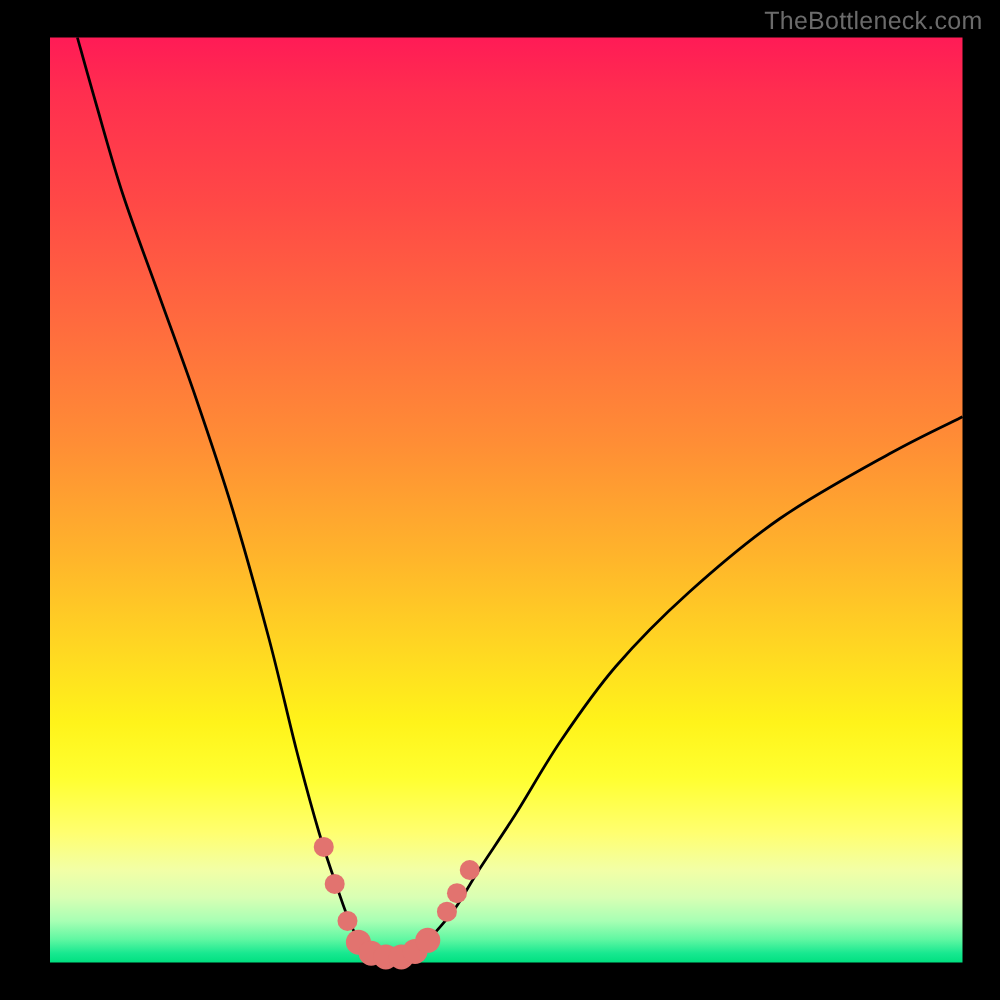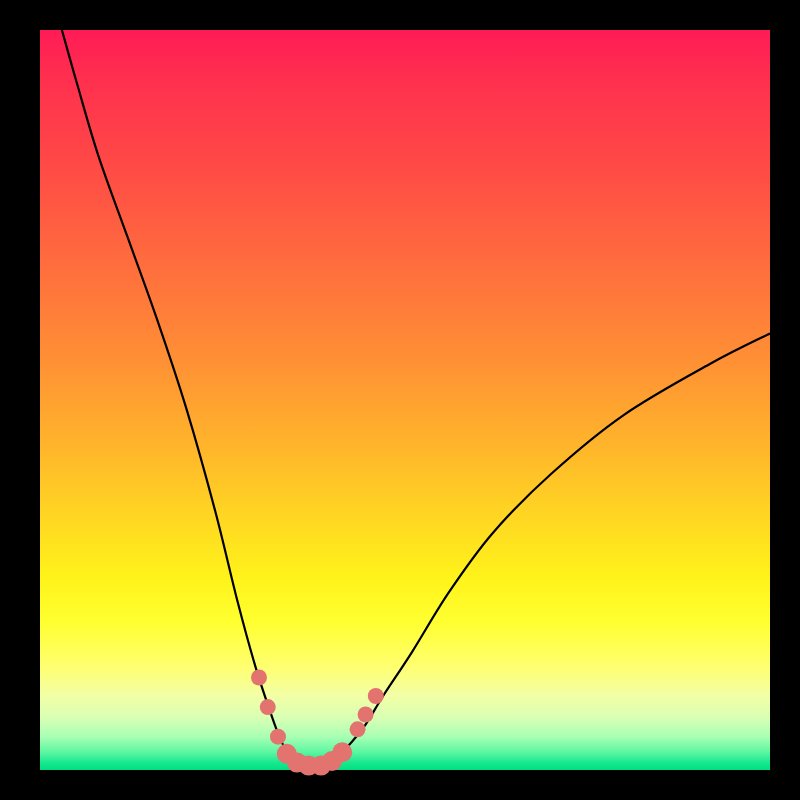--- a/index.html
+++ b/index.html
@@ -81,13 +81,14 @@
           <circle cx="281.05" cy="735.56" r="10" fill="#e2736f"></circle>
           <circle cx="292" cy="731.12" r="10" fill="#e2736f"></circle>
           <circle cx="302.21999999999997" cy="722.24" r="10" fill="#e2736f"></circle>
           <circle cx="317.55" cy="699.3" r="8" fill="#e2736f"></circle>
           <circle cx="325.58" cy="684.5" r="8" fill="#e2736f"></circle>
           <circle cx="335.8" cy="666" r="8" fill="#e2736f"></circle>
         </g>
     </svg>
   </div>
 
+  <div class="watermark">TheBottleneck.com</div>
 </div>
 
 </body></html>

